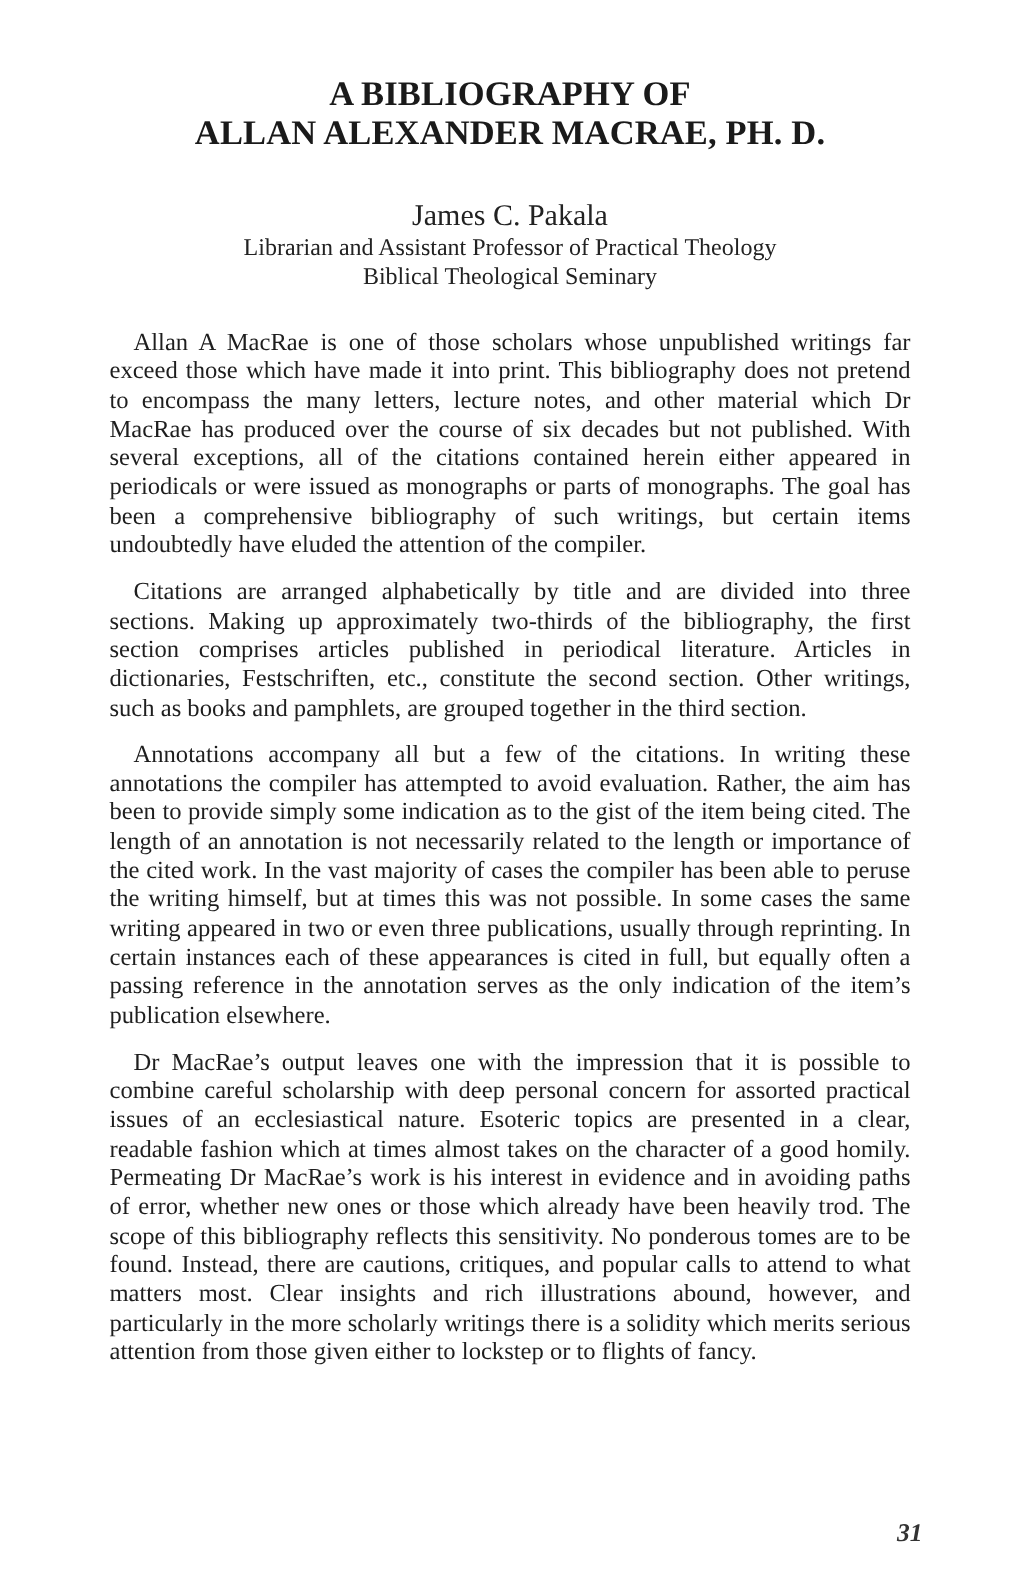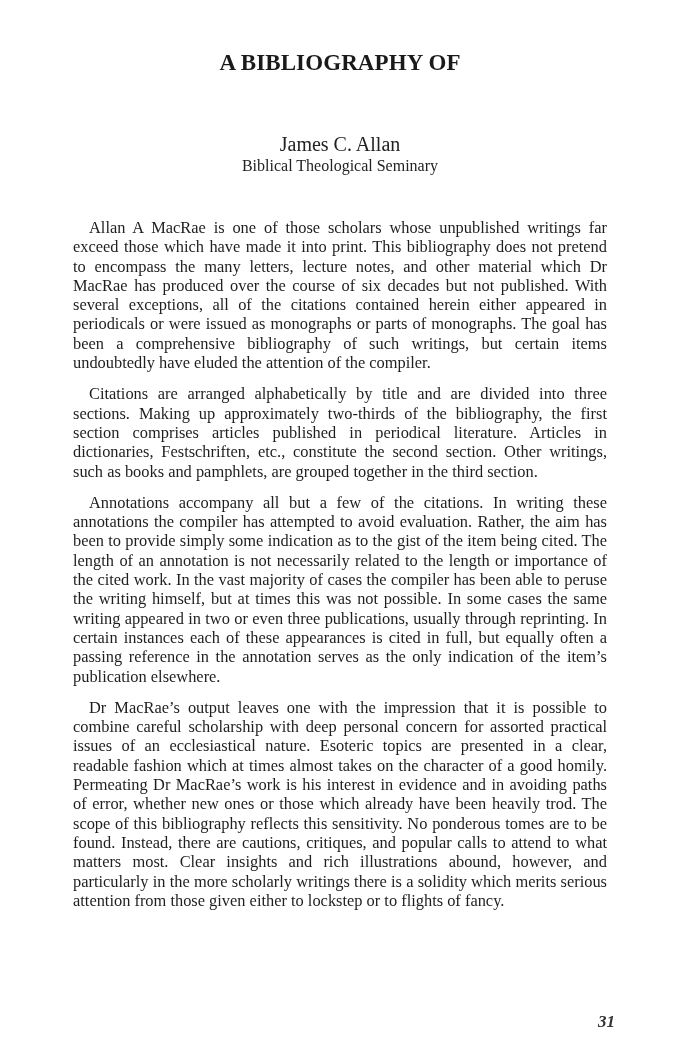--- a/index.html
+++ b/index.html
@@ -77,24 +77,26 @@
       color: #333;
     }
   </style>
 </head>
 <body>
 
 <div class="page">
 
   <div class="title">
     <div>A BIBLIOGRAPHY OF</div>
+    <div>ALLAN ALEXANDER MACRAE, PH. D.</div>
   </div>
 
   <div class="byline">
-    <div class="author">James C. Allan</div>
+    <div class="author">James C. Pakala</div>
+    <div class="affil">Librarian and Assistant Professor of Practical Theology</div>
     <div class="affil">Biblical Theological Seminary</div>
   </div>
 
   <div class="body-text">
     <p>Allan A MacRae is one of those scholars whose unpublished writings far exceed those which have made it into print. This bibliography does not pretend to encompass the many letters, lecture notes, and other material which Dr MacRae has produced over the course of six decades but not published. With several exceptions, all of the citations contained herein either appeared in periodicals or were issued as monographs or parts of monographs. The goal has been a comprehensive bibliography of such writings, but certain items undoubtedly have eluded the attention of the compiler.</p>
     <p>Citations are arranged alphabetically by title and are divided into three sections. Making up approximately two-thirds of the bibliography, the first section comprises articles published in periodical literature. Articles in dictionaries, Festschriften, etc., constitute the second section. Other writings, such as books and pamphlets, are grouped together in the third section.</p>
     <p>Annotations accompany all but a few of the citations. In writing these annotations the compiler has attempted to avoid evaluation. Rather, the aim has been to provide simply some indication as to the gist of the item being cited. The length of an annotation is not necessarily related to the length or importance of the cited work. In the vast majority of cases the compiler has been able to peruse the writing himself, but at times this was not possible. In some cases the same writing appeared in two or even three publications, usually through reprinting. In certain instances each of these appearances is cited in full, but equally often a passing reference in the annotation serves as the only indication of the item’s publication else­where.</p>
     <p>Dr MacRae’s output leaves one with the impression that it is possible to combine careful scholarship with deep personal concern for assorted practical issues of an ecclesiastical nature. Esoteric topics are presented in a clear, readable fashion which at times almost takes on the character of a good homily. Permeating Dr MacRae’s work is his interest in evidence and in avoiding paths of error, whether new ones or those which already have been heavily trod. The scope of this bibliography reflects this sensitivity. No ponderous tomes are to be found. Instead, there are cautions, critiques, and popular calls to attend to what matters most. Clear insights and rich illustrations abound, however, and particularly in the more scholarly writings there is a solidity which merits serious attention from those given either to lockstep or to flights of fancy.</p>
   </div>
 

